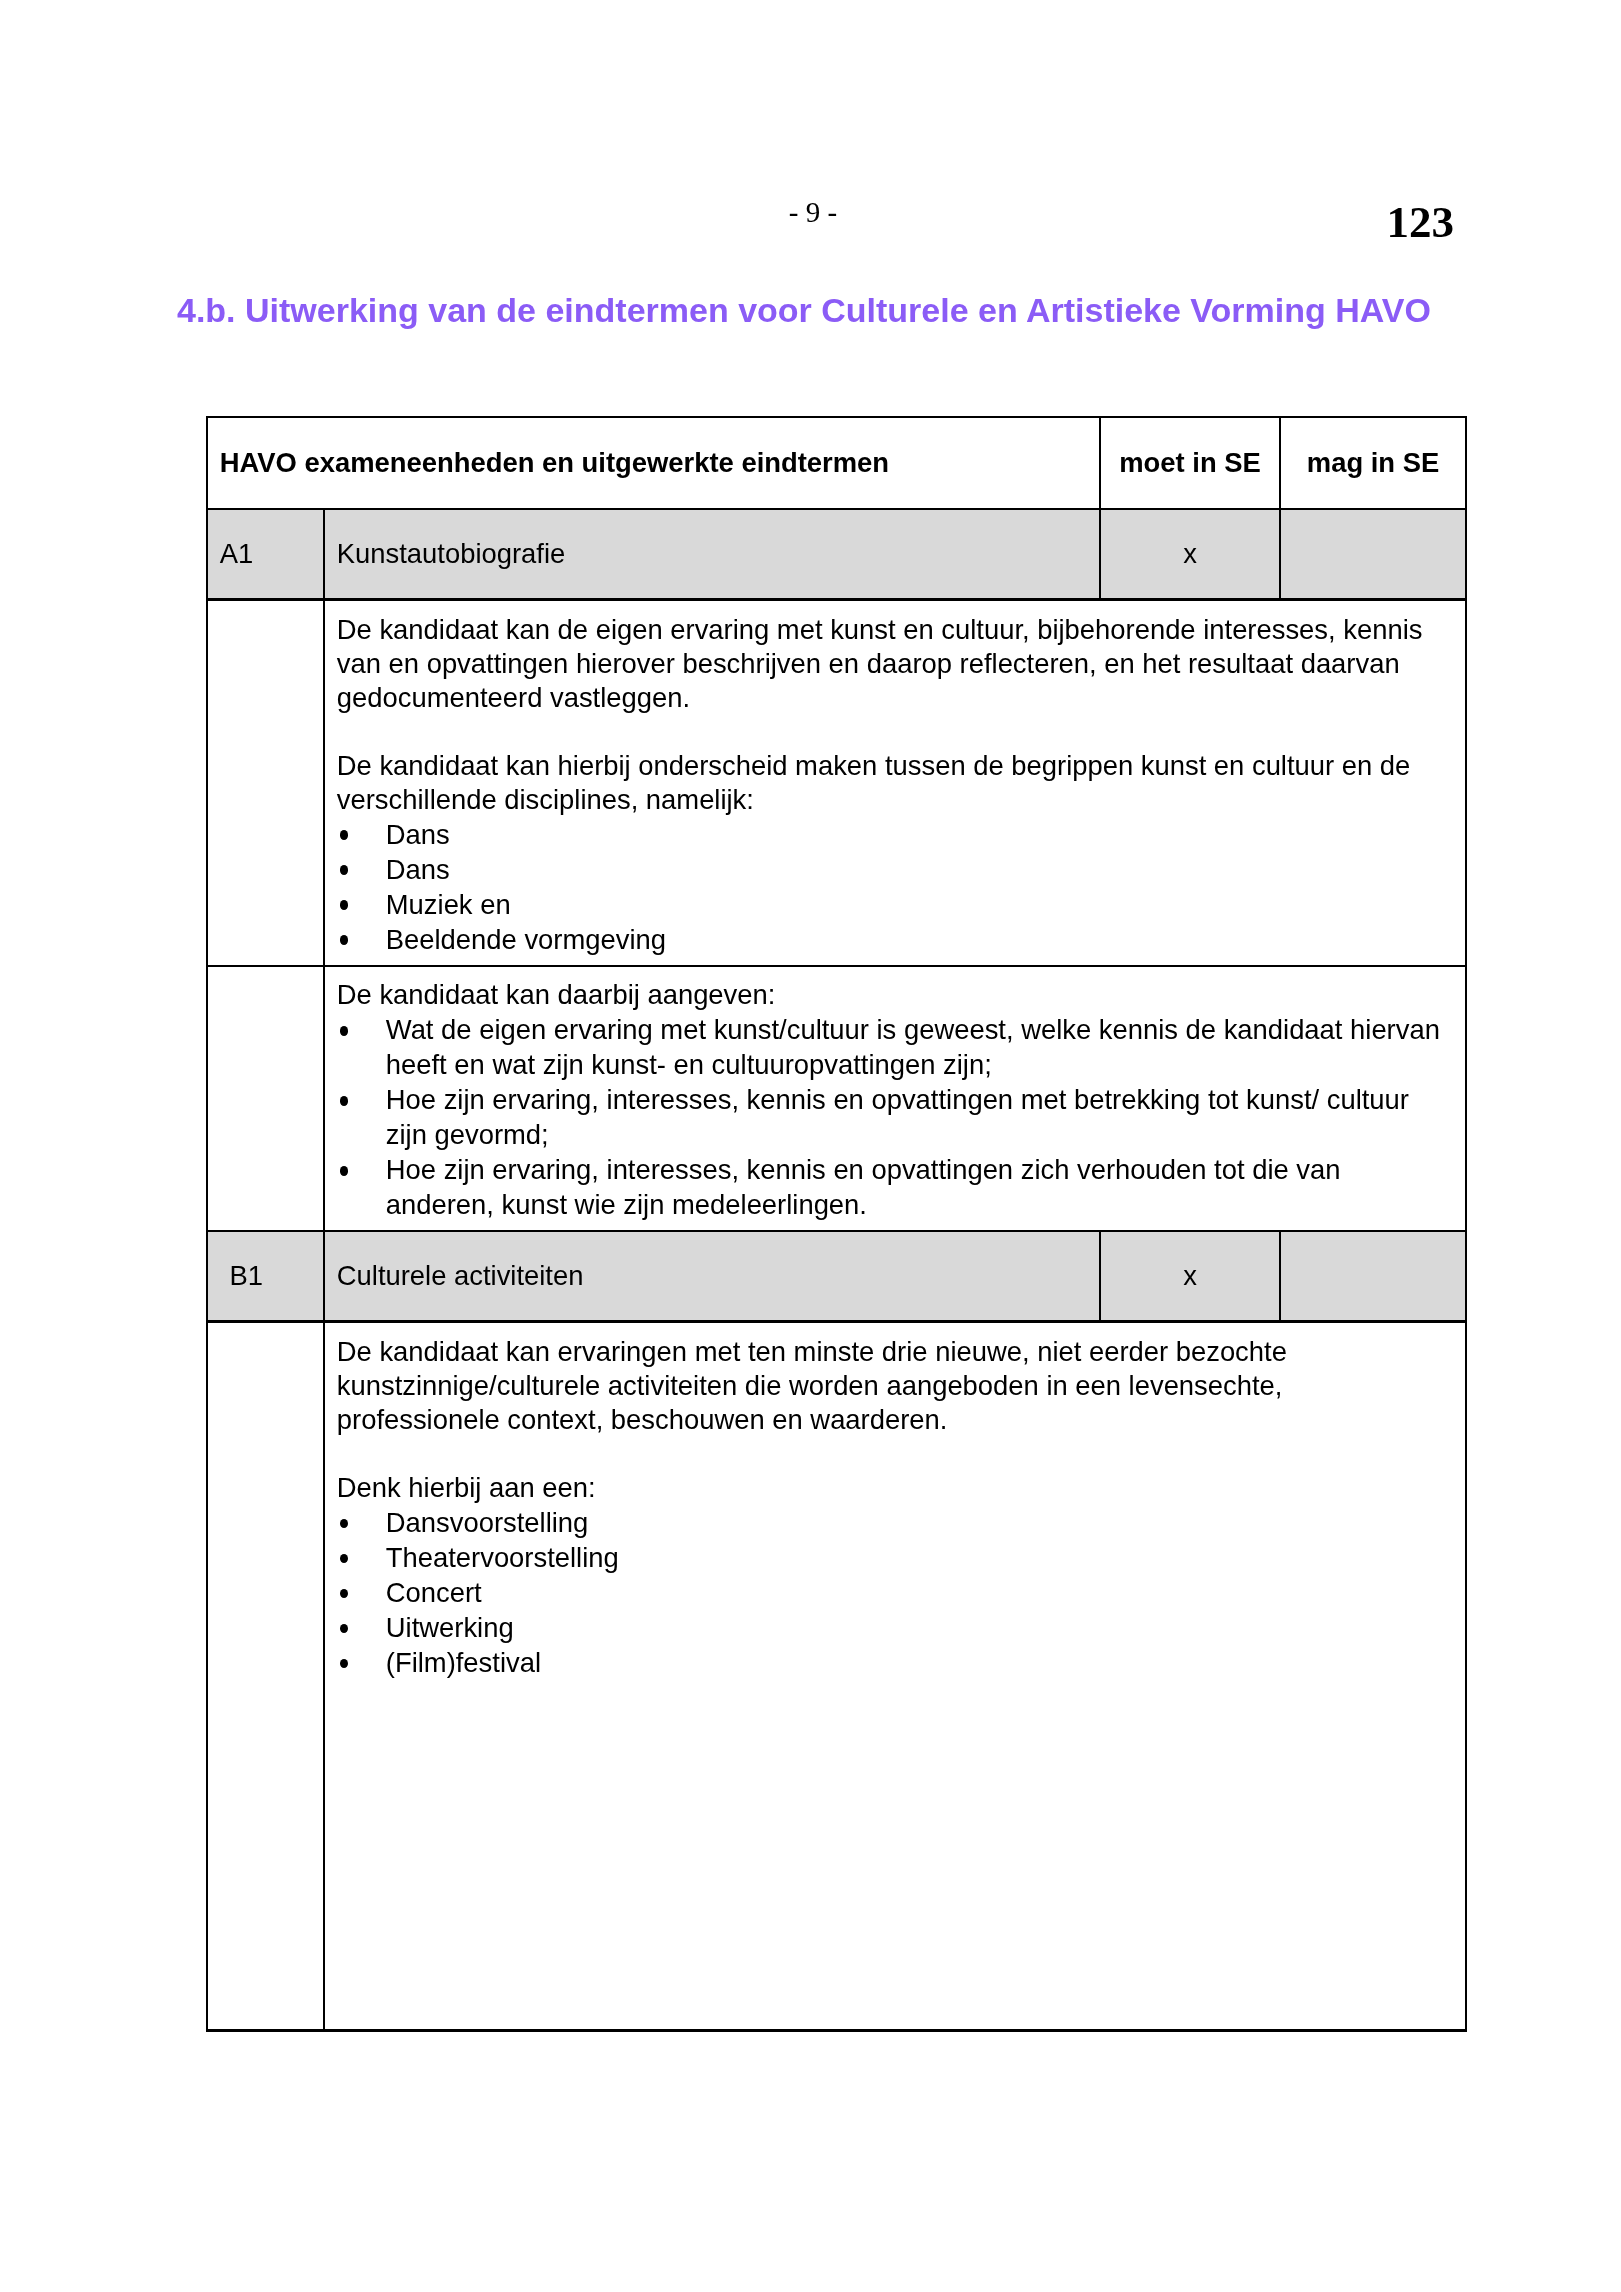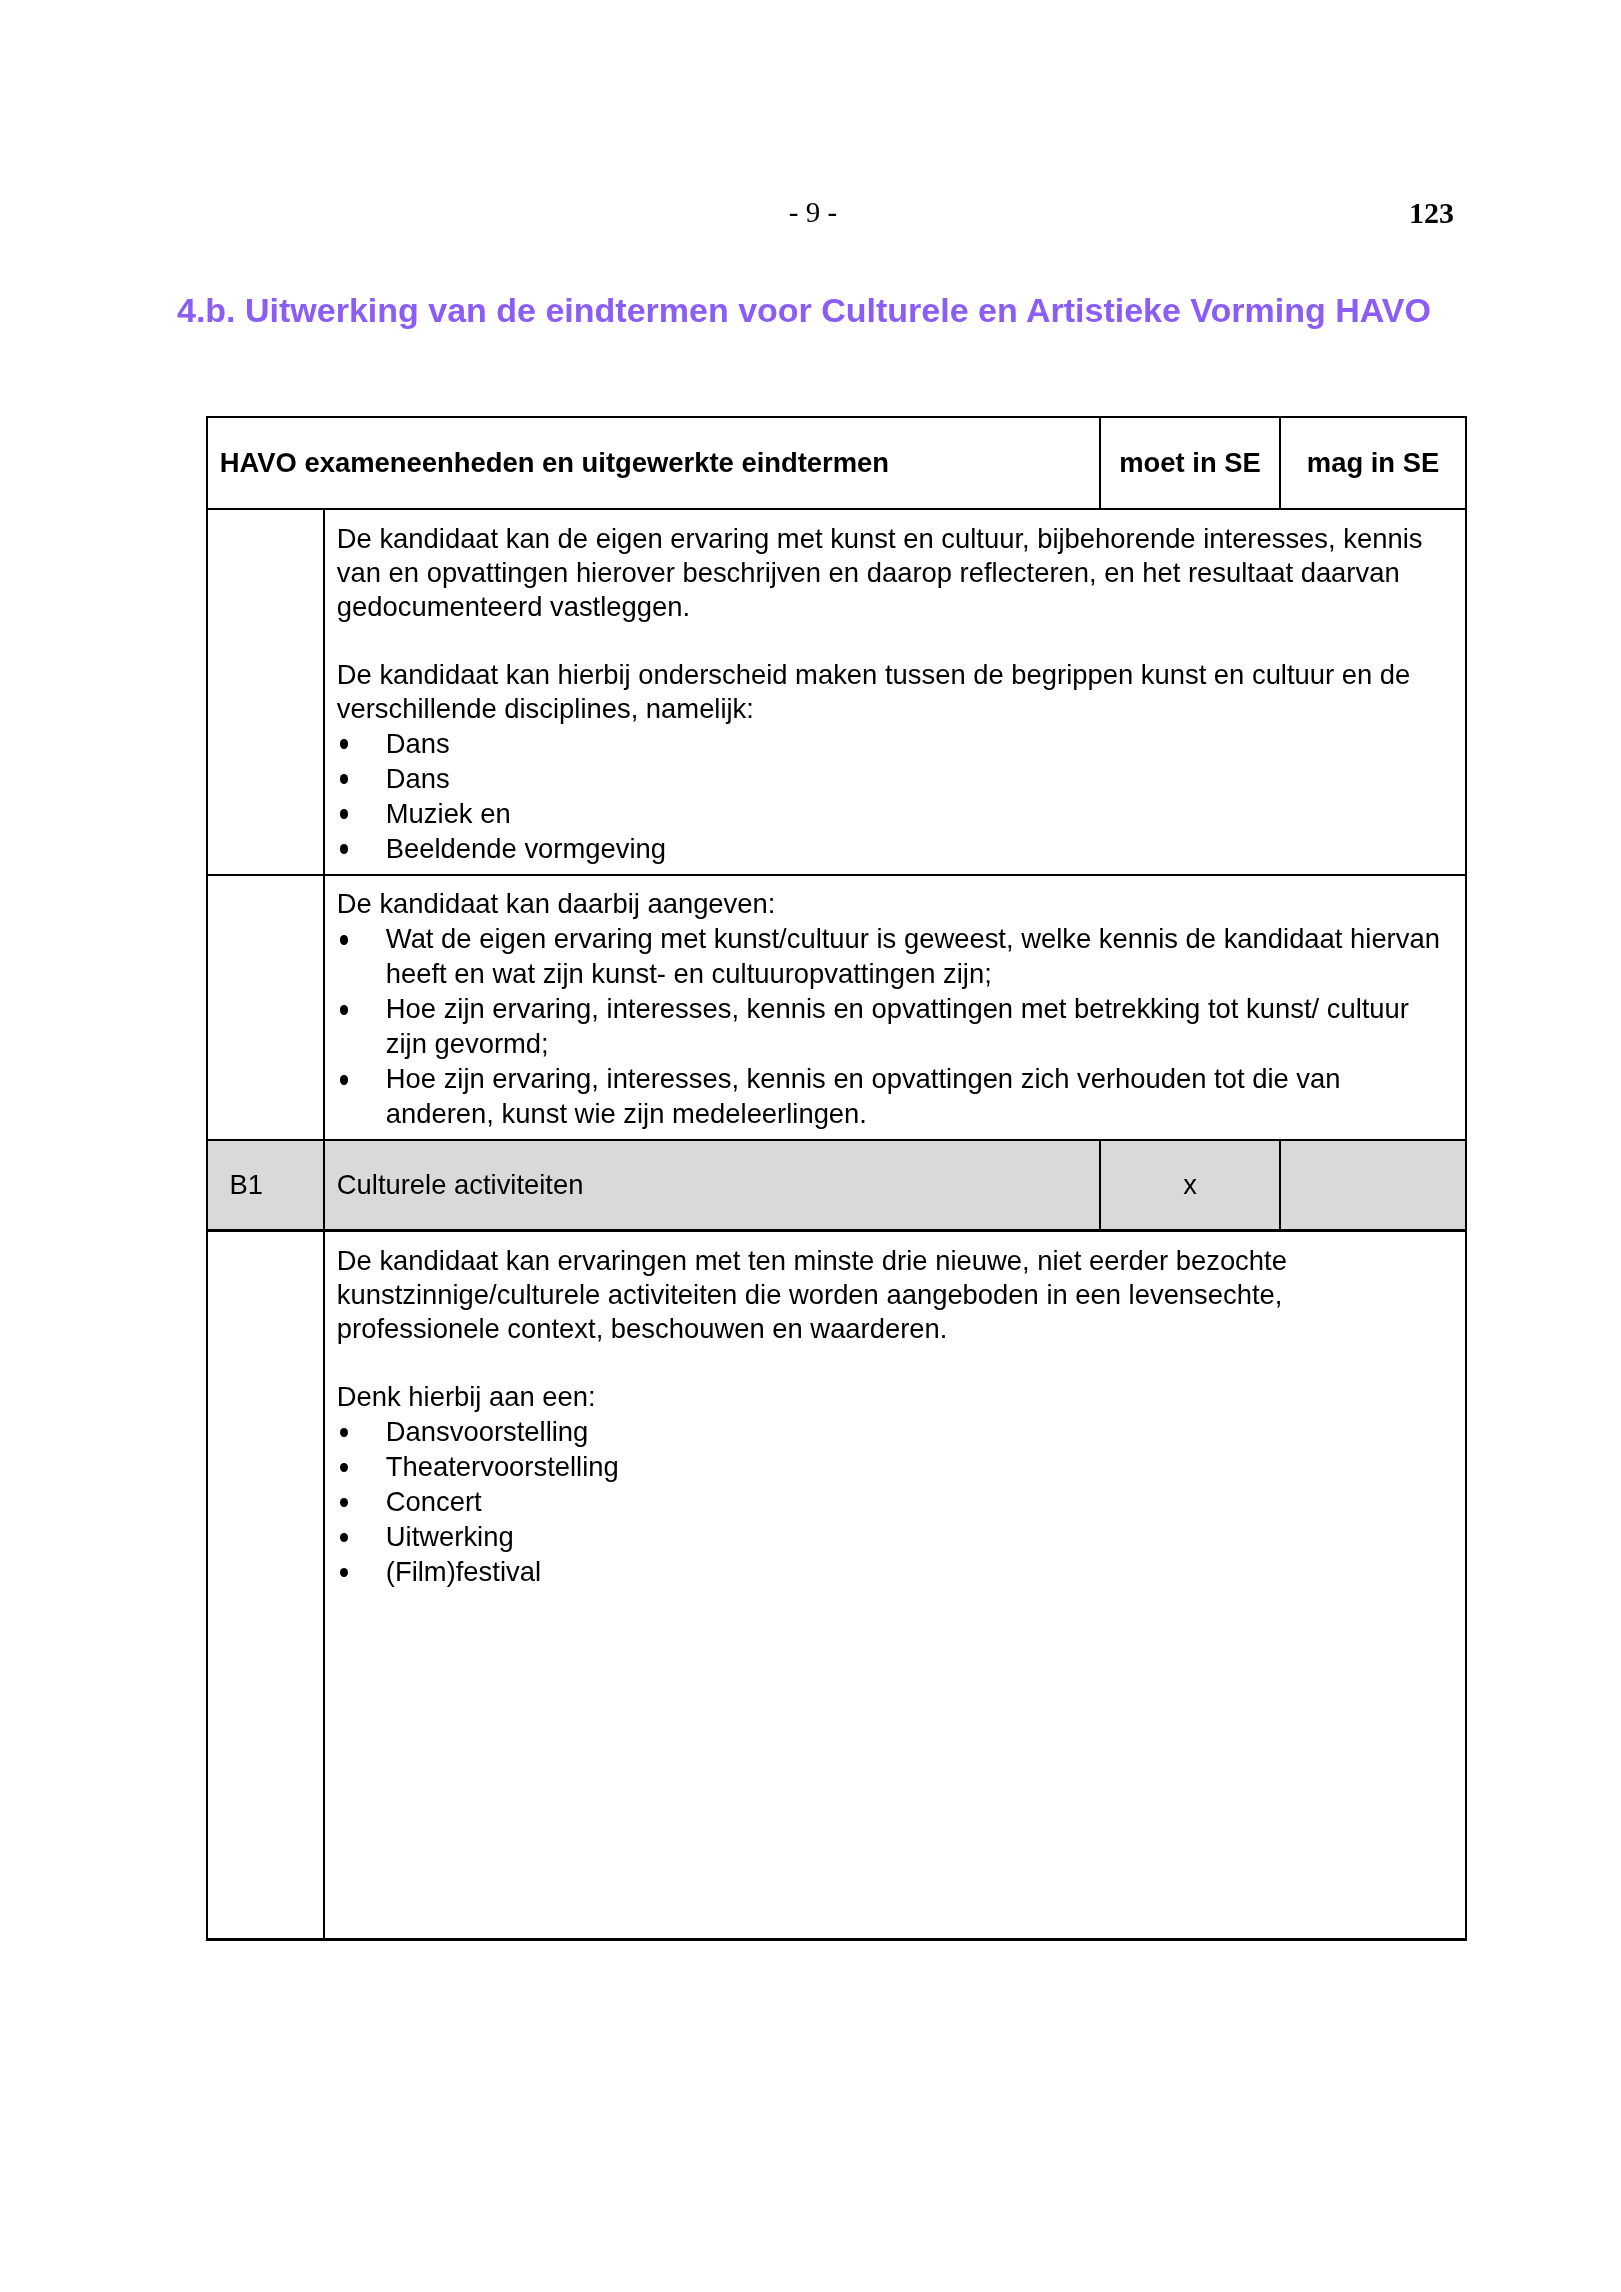--- a/index.html
+++ b/index.html
@@ -2,21 +2,21 @@
 <html><head>
   <meta charset="utf-8">
   <style>
     html, body { margin: 0; padding: 0; background: #ffffff; }
     body { width: 1621px; height: 2293px; position: relative; overflow: hidden;
            font-family: "Liberation Sans", sans-serif; color: #000; }
 
     .page-number { position: absolute; top: 196px; left: 774px; width: 78px; text-align: center;
                    font-family: "Liberation Serif", serif; font-size: 29px; }
     .doc-number  { position: absolute; top: 196px; right: 167px;
-                   font-family: "Liberation Serif", serif; font-weight: bold; font-size: 30px; }
+                   font-family: "Liberation Serif", serif; font-weight: bold; font-size: 45px; }
 
     .section-title { position: absolute; top: 290px; left: 177px; width: 1274px;
                      color: #8b5cf6; font-weight: bold; font-size: 34px; line-height: 40px; }
 
     table.terms { position: absolute; top: 416px; left: 206px; width: 1259px;
                   border-collapse: collapse; table-layout: fixed; font-size: 27.4px; }
     table.terms td, table.terms th { border: 2px solid #000; padding: 0; vertical-align: middle; }
     col.c1 { width: 117px; }
     col.c2 { width: 776px; }
     col.c3 { width: 180px; }
@@ -58,20 +58,26 @@
       <col class="c3">
       <col class="c4">
   </colgroup>
   <tbody>
       <tr class="header-row">
     <th colspan="2" class="head-main">HAVO exameneenheden en uitgewerkte eindtermen</th>
     <th class="head-col">moet in SE</th>
     <th class="head-col">mag in SE</th>
   </tr>
 
+  <tr class="unit-row thick-bottom">
+    <td class="code">A1</td>
+    <td class="title">Kunstautobiografie</td>
+    <td class="mark">x</td>
+    <td class="mark"></td>
+  </tr>
   <tr class="desc-row">
     <td></td>
     <td colspan="3" class="desc">
       <p>De kandidaat kan de eigen ervaring met kunst en cultuur, bijbehorende interesses, kennis van en opvattingen hierover beschrijven en daarop reflecteren, en het resultaat daarvan gedocumenteerd vastleggen.</p>
       <p class="gap">De kandidaat kan hierbij onderscheid maken tussen de begrippen kunst en cultuur en de verschillende disciplines, namelijk:</p>
       <ul class="bullets">
         <li><span class="dot"></span><span>Dans</span></li>
         <li><span class="dot"></span><span>Dans</span></li>
         <li><span class="dot"></span><span>Muziek en</span></li>
         <li><span class="dot"></span><span>Beeldende vormgeving</span></li>

